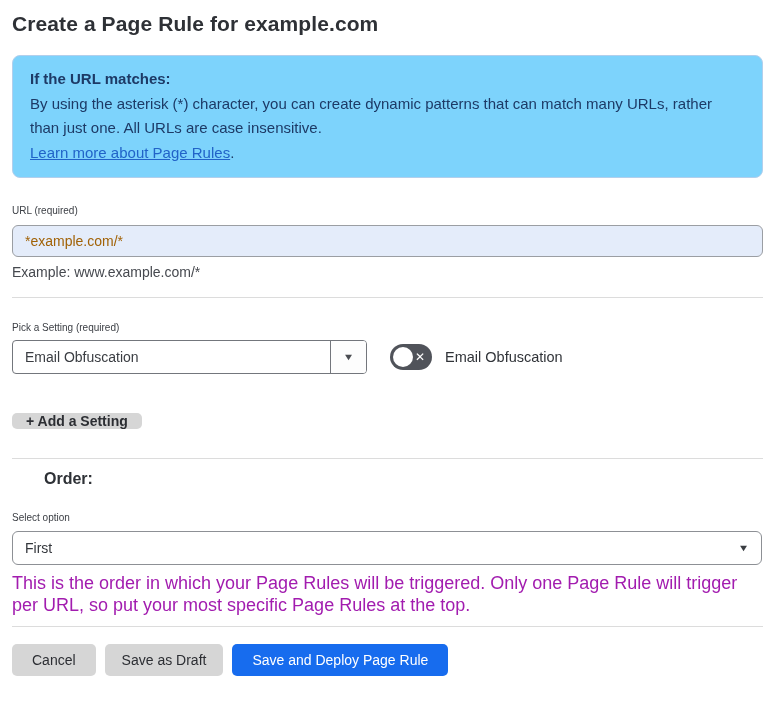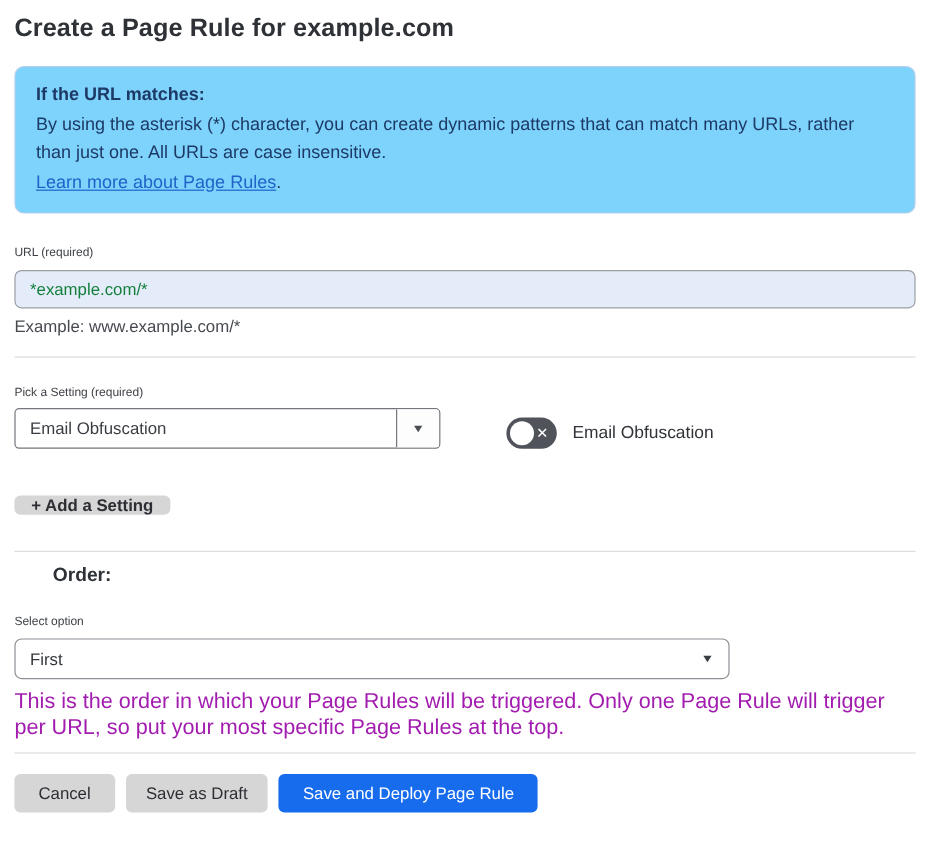--- a/index.html
+++ b/index.html
@@ -46,21 +46,21 @@
 
   .url-input {
     margin-top: 9px;
     width: 751px;
     height: 32px;
     background: #e4ecfa;
     border: 1px solid #9b9ea3;
     border-radius: 6px;
     padding: 0 12px;
     font-size: 14px;
-    color: #15803d;
+    color: #a16207;
     font-family: "Liberation Sans", "DejaVu Sans", sans-serif;
     outline: none;
   }
 
   .hint-text {
     margin-top: 7px;
     font-size: 14px;
     color: #46494f;
   }
 
@@ -79,22 +79,21 @@
     color: #2e3136;
   }
   .settings-heading { margin-top: 22px; }
   .order-heading { margin-top: 11px; margin-left: 32px; }
 
   .picker-label { margin-top: 24px; }
 
   .setting-row {
     margin-top: 7px;
     display: flex;
-    align-items: flex-end;
-    gap: 32px;
+    align-items: center;
   }
 
   .setting-select {
     width: 355px;
     height: 34px;
     background: #ffffff;
     border: 1px solid #73767c;
     border-radius: 4px;
     display: flex;
     align-items: stretch;
@@ -185,21 +184,21 @@
     height: 16px;
     padding: 0 14px;
     font-weight: bold;
   }
 
   .order-select-label { margin-top: 24px; }
 
   .order-select {
     margin-top: 8px;
     position: relative;
-    width: 596px;
+    width: 750px;
     height: 32px;
     background: #ffffff;
     border: 1px solid #8d9095;
     border-radius: 6px;
     display: flex;
     align-items: center;
     padding: 16px 12px;
     font-size: 14px;
     color: #33363b;
     cursor: pointer;

